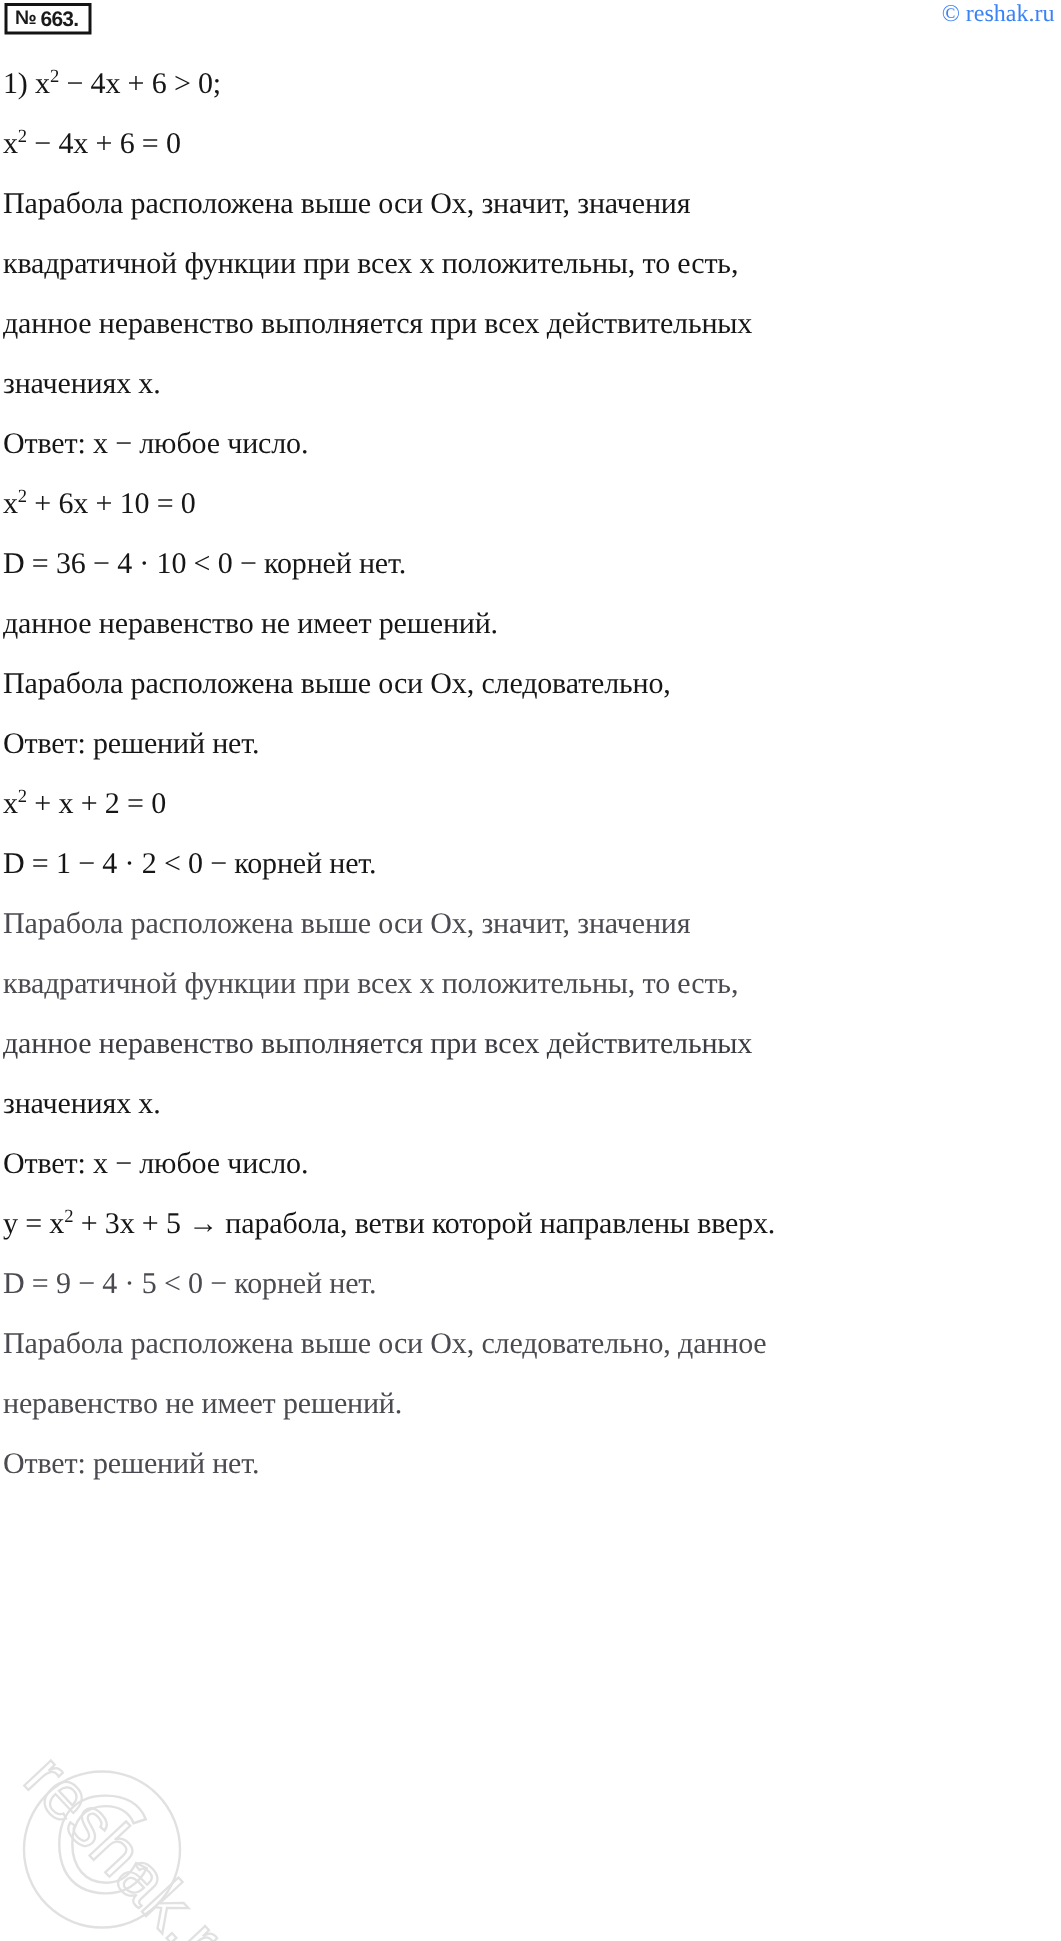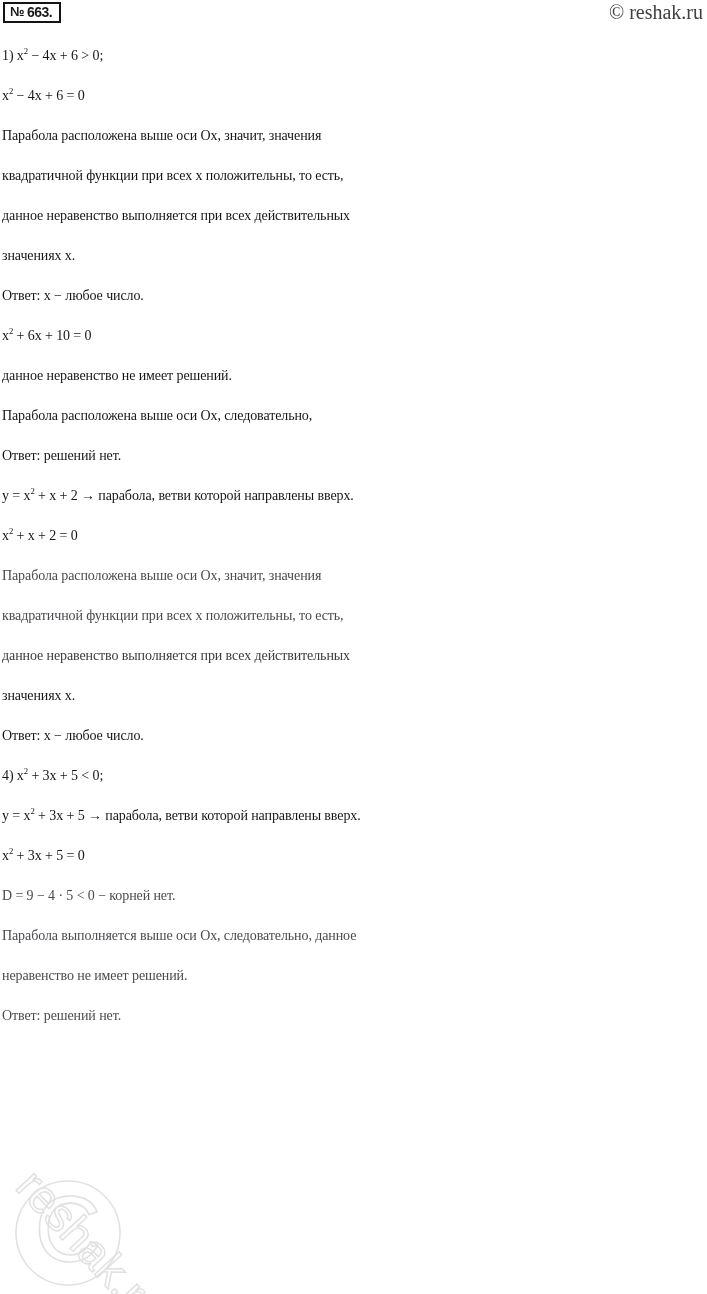--- a/index.html
+++ b/index.html
@@ -68,36 +68,36 @@
     font-family: "Liberation Sans", "DejaVu Sans", sans-serif;
     font-size: 14px;
     font-weight: 700;
     letter-spacing: -0.5px;
   }
   #copyright {
     position: absolute;
     right: 4px;
     top: 1px;
     font-family: "Liberation Serif", "DejaVu Serif", serif;
-    font-size: 20px;
-    color: #404040;
+    font-size: 16px;
+    color: #3b82f6;
     white-space: nowrap;
   }
 
   
   #solution {
     position: relative;
     z-index: 10;
     padding: 0 2px;
     margin-top: 2px;
   }
   .line {
     height: 40px;
     line-height: 40px;
-    font-size: 14px;
+    font-size: 20px;
     white-space: nowrap;
     letter-spacing: 0.1px;
     color: #161616;
   }
   .line.faded      { color: #4a4a50; }
   .line.faded2     { color: #3b3b42; }
 
   .line sup {
     font-size: 0.62em;
     vertical-align: super;
@@ -132,32 +132,31 @@
 
   <div id="solution">
       <div class="line prose ">1) x<sup>2</sup> − 4x + 6 &gt; 0;</div>
       <div class="line prose ">x<sup>2</sup> − 4x + 6 = 0</div>
       <div class="line prose ">Парабола расположена выше оси Ox, значит, значения</div>
       <div class="line prose ">квадратичной функции при всех x положительны, то есть,</div>
       <div class="line prose ">данное неравенство выполняется при всех действительных</div>
       <div class="line prose ">значениях x.</div>
       <div class="line prose ">Ответ: x − любое число.</div>
       <div class="line prose ">x<sup>2</sup> + 6x + 10 = 0</div>
+      <div class="line prose ">D = 36 − 4 · 10 &lt; 0 − корней нет.</div>
       <div class="line prose ">данное неравенство не имеет решений.</div>
       <div class="line prose ">Парабола расположена выше оси Ox, следовательно,</div>
       <div class="line prose ">Ответ: решений нет.</div>
-      <div class="line prose ">y = x<sup>2</sup> + x + 2 → парабола, ветви которой направлены вверх.</div>
       <div class="line prose ">x<sup>2</sup> + x + 2 = 0</div>
+      <div class="line prose ">D = 1 − 4 · 2 &lt; 0 − корней нет.</div>
       <div class="line prose faded">Парабола расположена выше оси Ox, значит, значения</div>
       <div class="line prose faded">квадратичной функции при всех x положительны, то есть,</div>
       <div class="line prose faded2">данное неравенство выполняется при всех действительных</div>
       <div class="line prose ">значениях x.</div>
       <div class="line prose ">Ответ: x − любое число.</div>
-      <div class="line prose ">4) x<sup>2</sup> + 3x + 5 &lt; 0;</div>
       <div class="line prose ">y = x<sup>2</sup> + 3x + 5 → парабола, ветви которой направлены вверх.</div>
-      <div class="line prose ">x<sup>2</sup> + 3x + 5 = 0</div>
       <div class="line prose faded">D = 9 − 4 · 5 &lt; 0 − корней нет.</div>
-      <div class="line prose faded">Парабола выполняется выше оси Ox, следовательно, данное</div>
+      <div class="line prose faded">Парабола расположена выше оси Ox, следовательно, данное</div>
       <div class="line prose faded">неравенство не имеет решений.</div>
       <div class="line prose faded">Ответ: решений нет.</div>
     </div>
 
 </div>
 
 </body></html>

